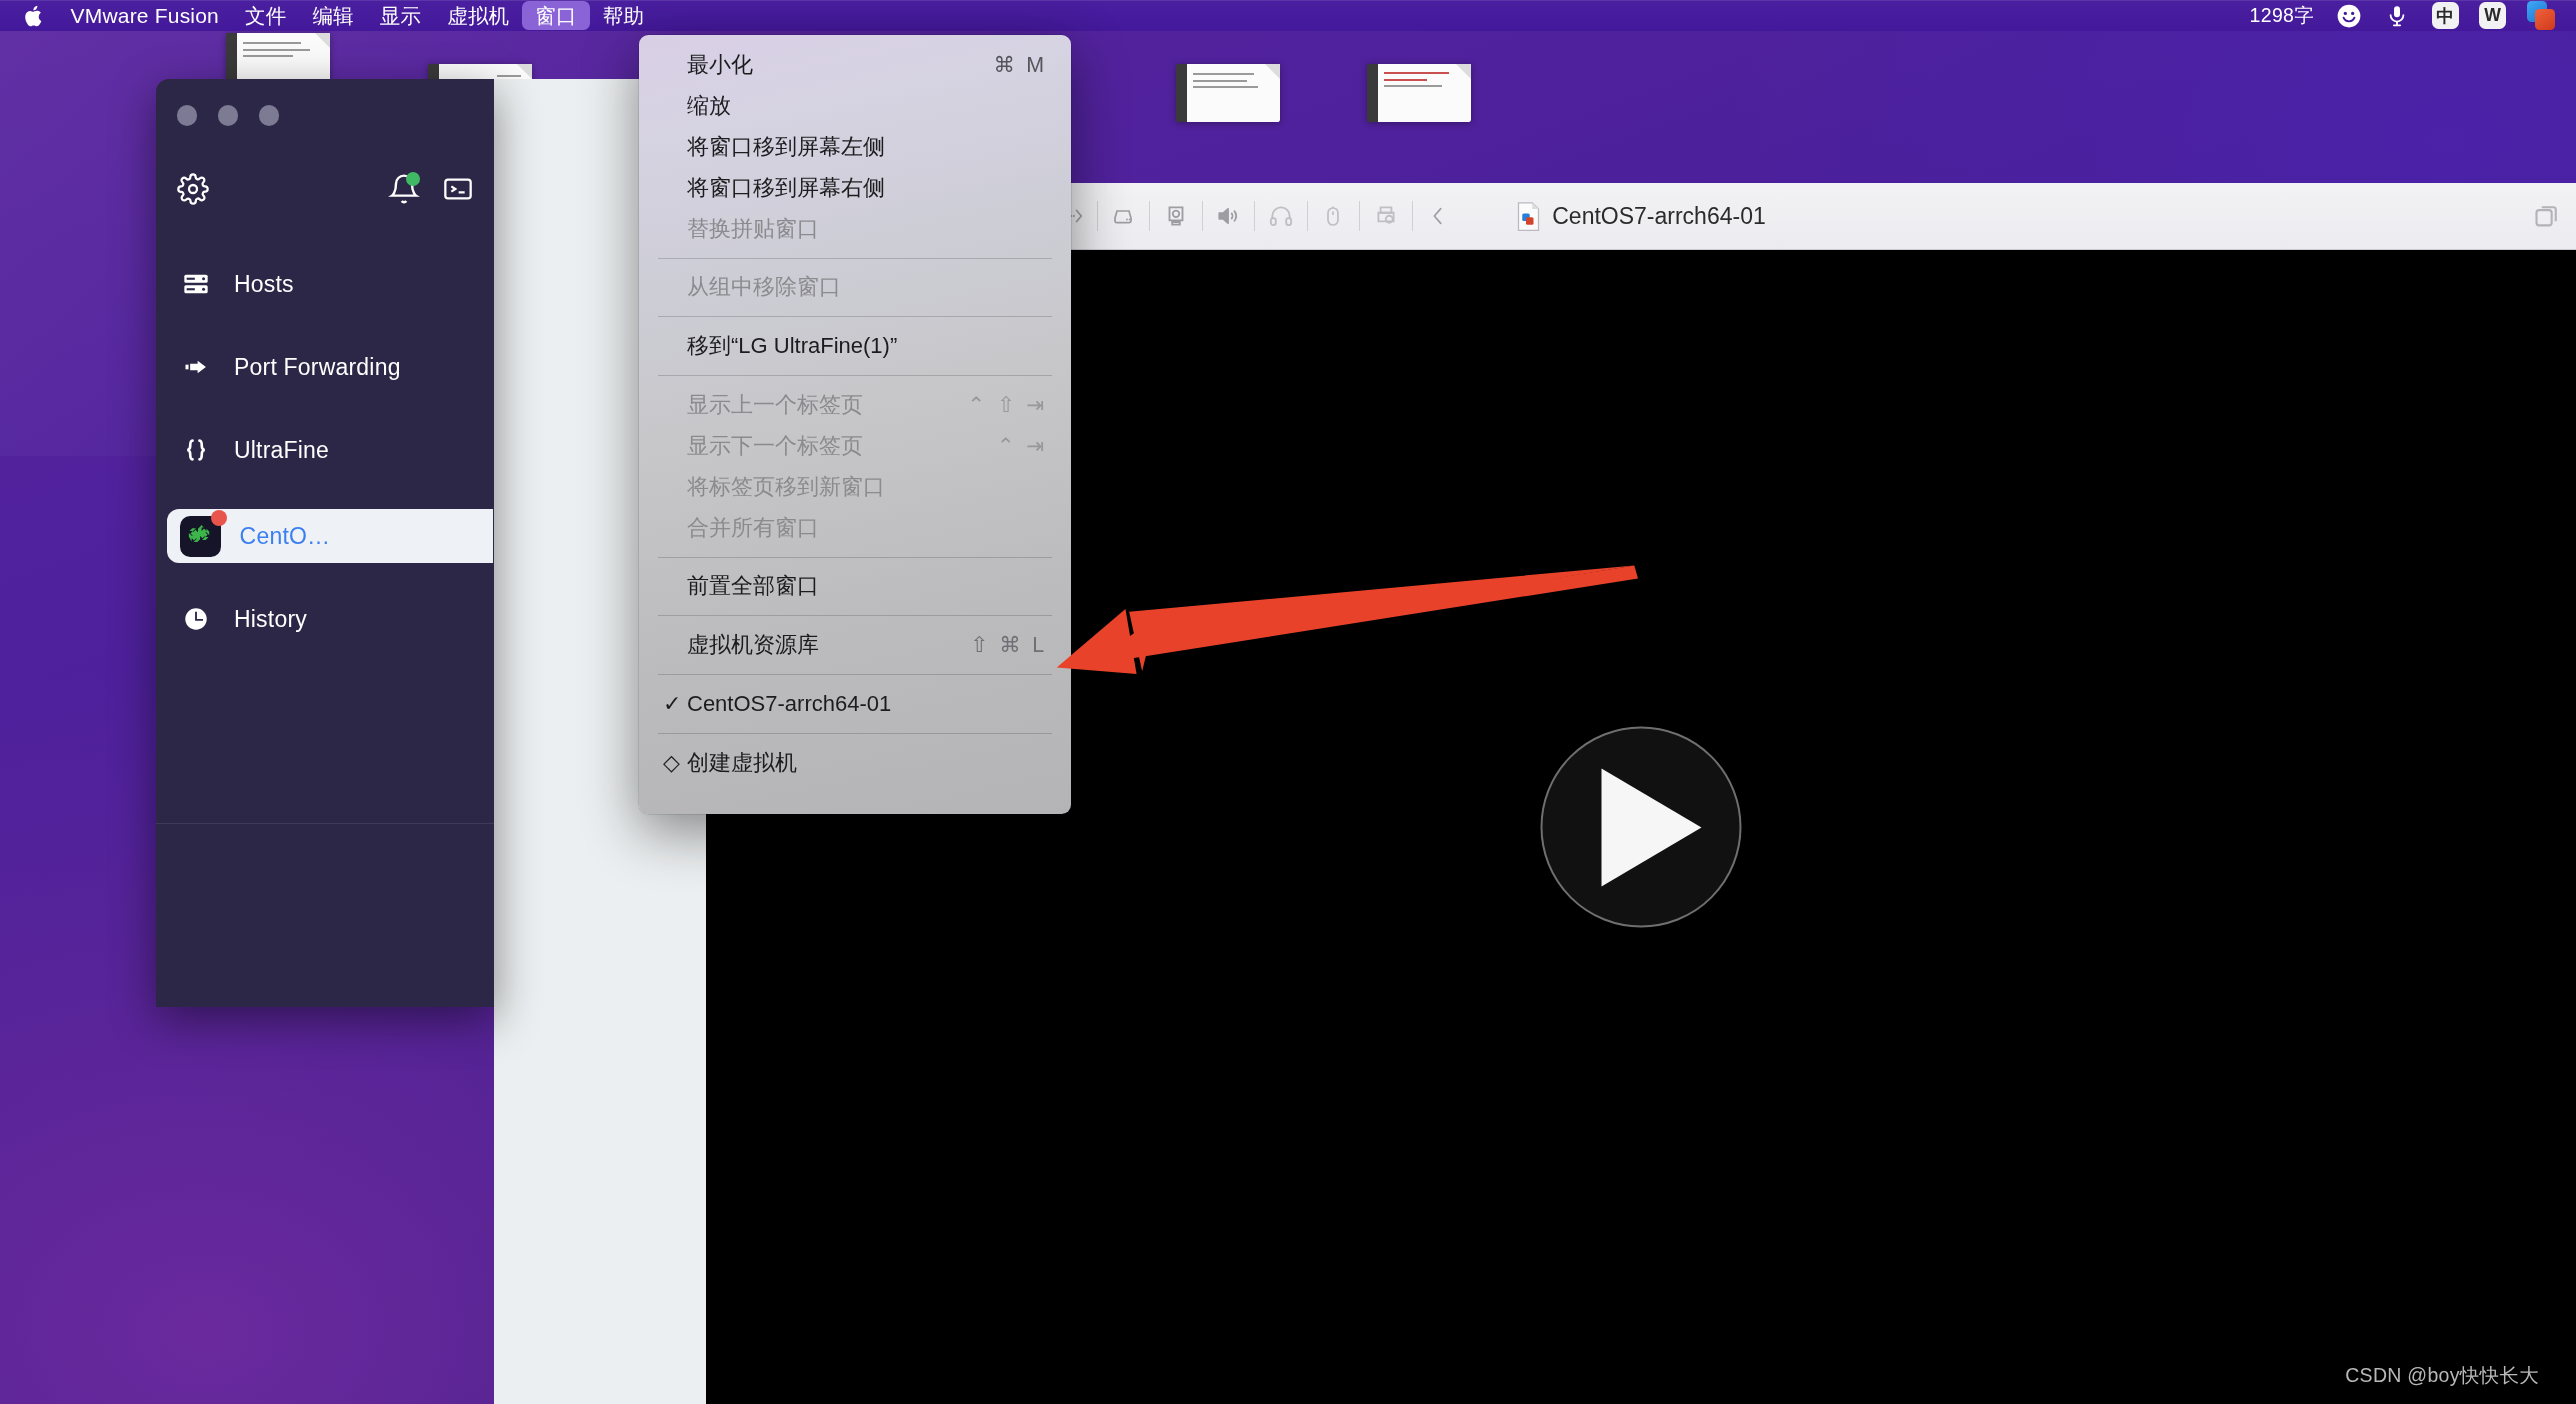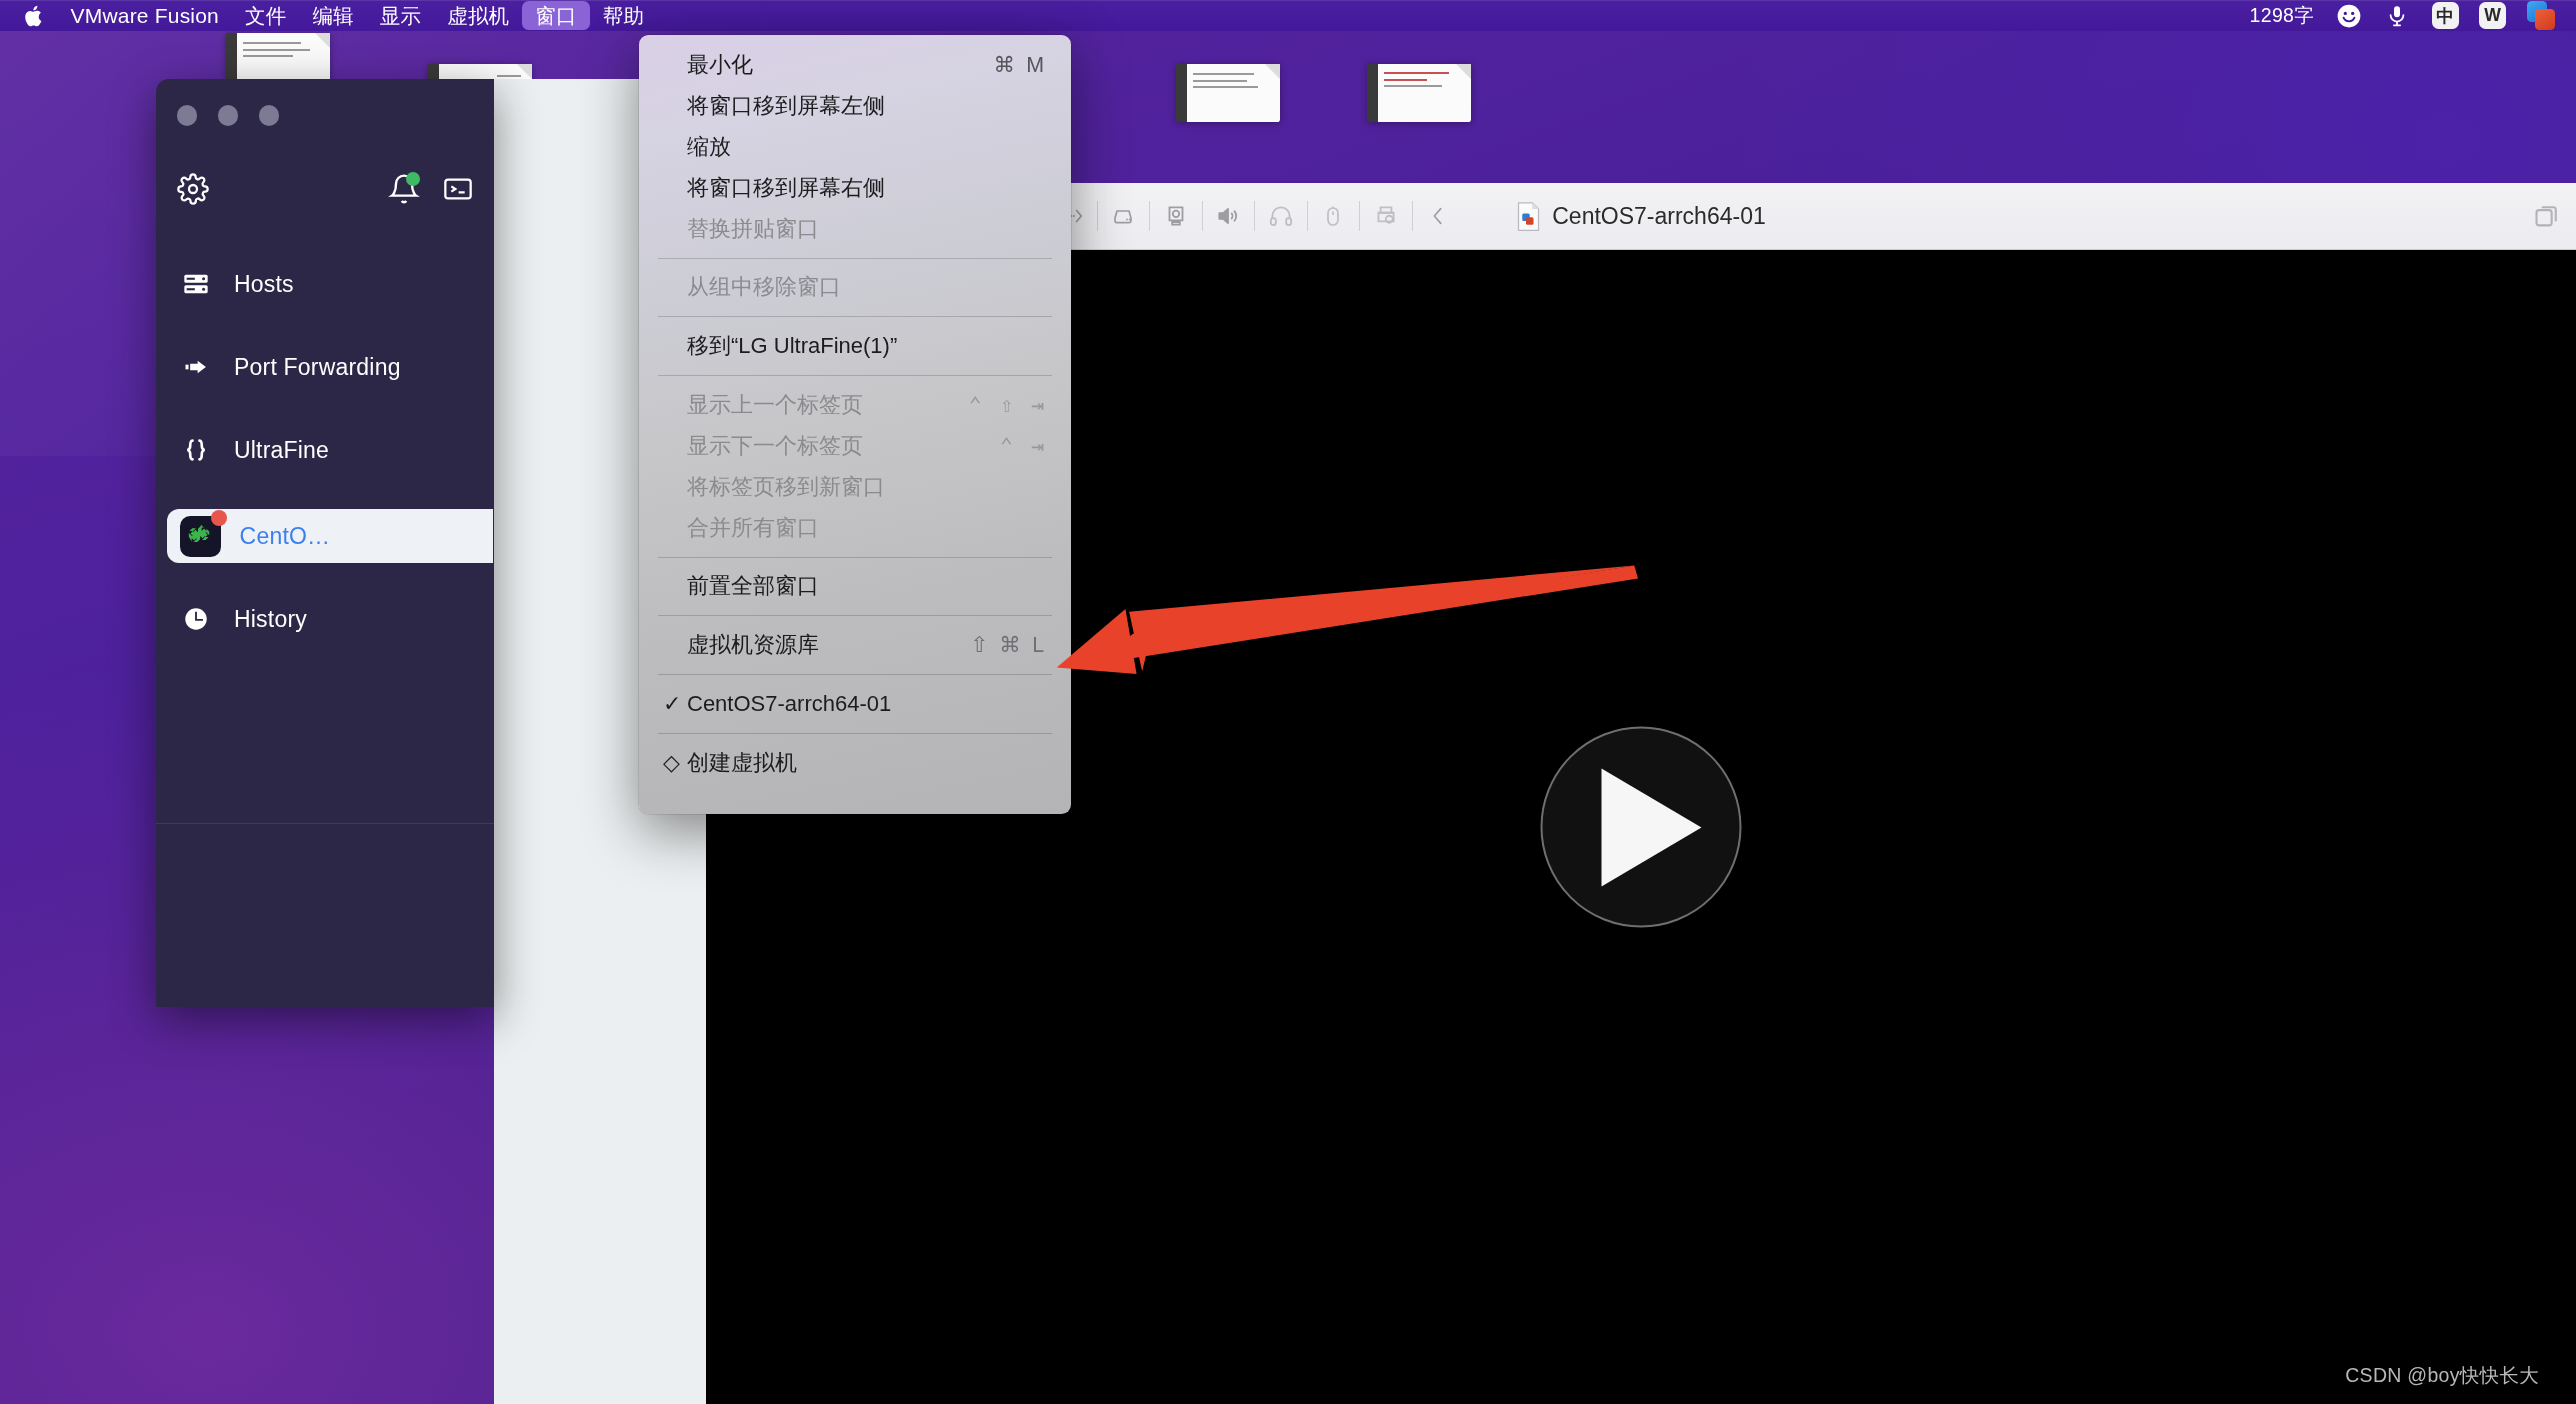--- a/index.html
+++ b/index.html
@@ -156,21 +156,21 @@
     border-radius:9.3px;
     background:linear-gradient(168deg,#d9cfe6 0%,#d6d3e2 12%,#cdcdd6 30%,#c6c6c8 50%,#bcbcbe 72%,#b4b4b6 100%);
     box-shadow:0 16.7px 56px rgba(0,0,0,.45), 0 0 0 0.5px rgba(0,0,0,.18);
     padding:9.3px 0; overflow:hidden;
   }
   .mi {
     height:41px; display:flex; align-items:center;
     padding:0 24px 0 24px; font-size:22px; color:#1c1c1e; position:relative;
     white-space:nowrap;
   }
-  .mi.dim { color:#8b8b8f;font-family:Liberation Mono, monospace; }
+  .mi.dim { color:#8b8b8f; }
   .mi .mk { width:24px; flex:0 0 24px; font-size:22px; color:#1c1c1e; }
   .mi .lbl { flex:1; }
   .mi .sc { color:#6f6f75; font-size:21.4px; letter-spacing:2.8px; margin-left:20.5px; }
   .mi.dim .sc { color:#97979c; }
   .mi .sc.dark { color:#55555b; }
   .msep { height:0.9px; background:rgba(0,0,0,.17); margin:8.4px 18.6px; }
 
   
   .arrow { position:absolute; left:1032px; top:558px; width:614px; height:130px; z-index:95; pointer-events:none; }
 </style>
@@ -474,25 +474,25 @@
 
   <div class="menu">
 
     <div class="mi">
       <span class="mk"></span>
       <span class="lbl">最小化</span>
       <span class="sc dark">⌘ M</span>
     </div>
     <div class="mi">
       <span class="mk"></span>
+      <span class="lbl">缩放</span>
+    </div>
+    <div class="mi">
+      <span class="mk"></span>
       <span class="lbl">将窗口移到屏幕左侧</span>
-    </div>
-    <div class="mi">
-      <span class="mk"></span>
-      <span class="lbl">缩放</span>
     </div>
     <div class="mi">
       <span class="mk"></span>
       <span class="lbl">将窗口移到屏幕右侧</span>
     </div>
     <div class="mi dim">
       <span class="mk"></span>
       <span class="lbl">替换拼贴窗口</span>
     </div>
 

